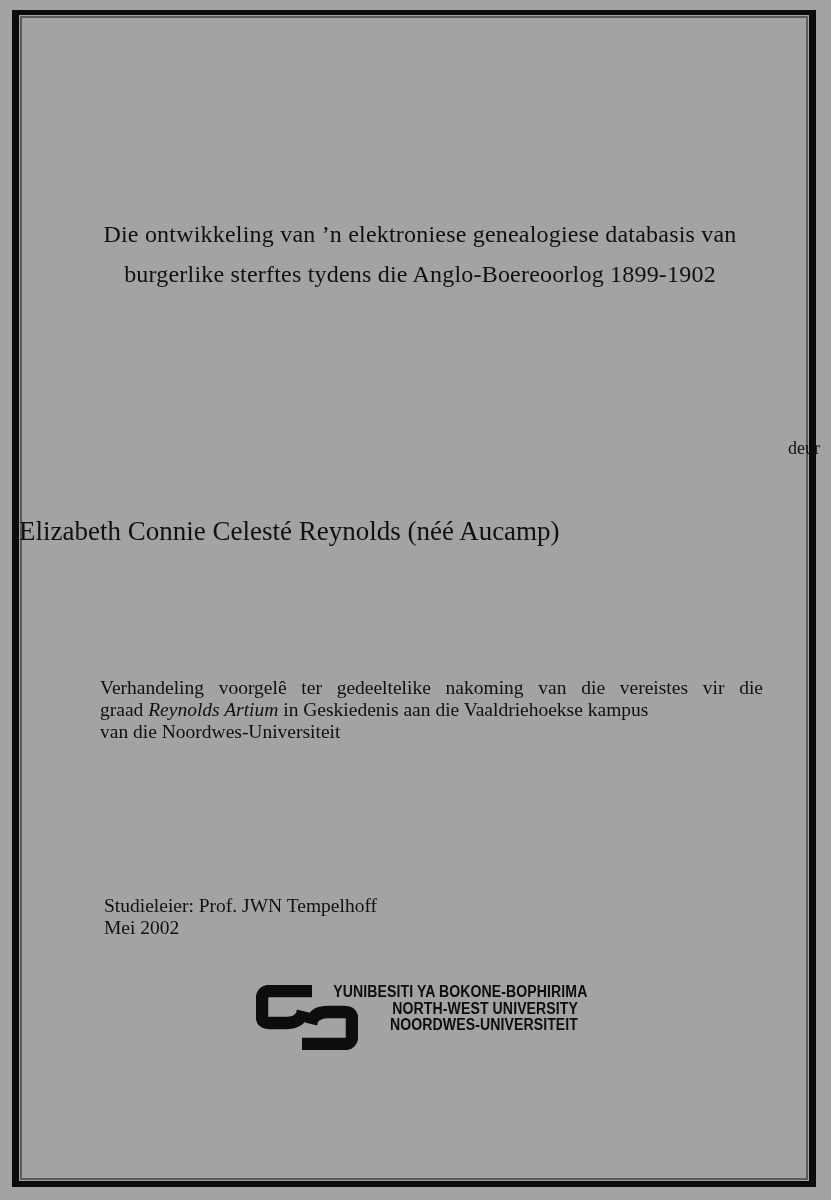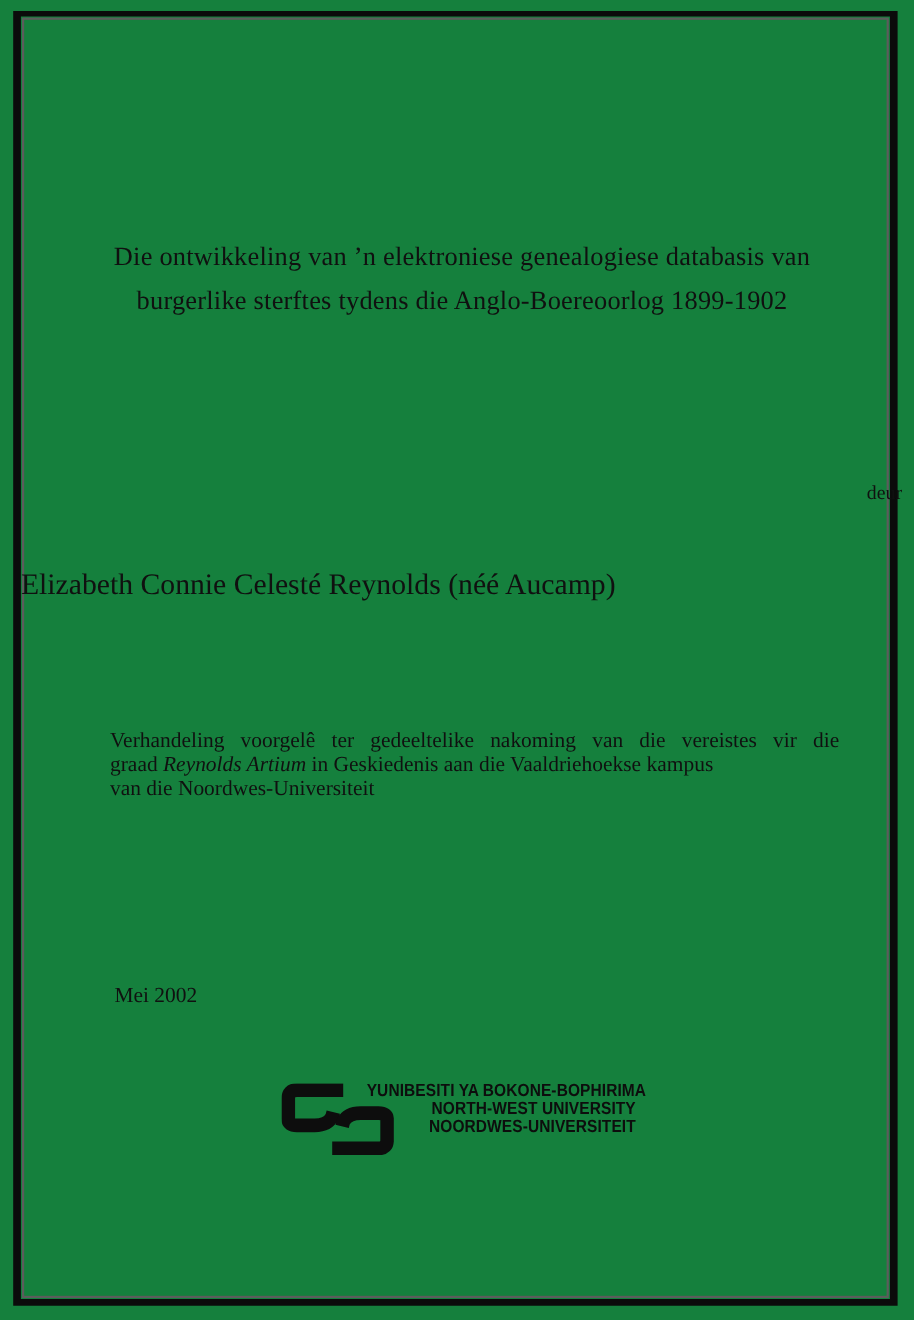--- a/index.html
+++ b/index.html
@@ -4,21 +4,21 @@
 <style>
   html, body { margin: 0; padding: 0; background: #ffffff; }
   body {
     width: 831px; height: 1200px;
     font-family: "Liberation Serif", serif;
     color: #101010;
   }
   .page {
     position: relative;
     width: 831px; height: 1200px;
-    background: #15803d;
+    background: #a3a3a3;
     overflow: hidden;
   }
   
   .frame {
     position: absolute;
     left: 12px; top: 10px;
     width: 790px; height: 1166px;
     border-style: solid;
     border-color: #0b0b0b;
     border-width: 5px 7px 6px 7px;
@@ -43,21 +43,21 @@
     text-align: right;
     font-size: 18px; line-height: 22px;
   }
   .author {
     position: absolute;
     top: 518px; left: 0; width: 820px;
     font-size: 27px; line-height: 26px; margin-left: 19px;
   }
   .statement {
     position: absolute;
-    top: 663px; left: 100px; width: 663px;
+    top: 677px; left: 100px; width: 663px;
     font-size: 19.5px; line-height: 21.8px;
   }
   .statement .just {
     text-align: justify;
     text-align-last: justify;
   }
   .statement em { font-style: italic; }
   .supervisor {
     position: absolute;
     top: 895px; left: 104px;
@@ -100,20 +100,21 @@
 
   <div class="author">Elizabeth Connie Celesté Reynolds (néé Aucamp)</div>
 
   <div class="statement">
     <div class="just">Verhandeling voorgelê ter gedeeltelike nakoming van die vereistes vir die</div>
     <div><span>graad </span><em>Reynolds Artium</em><span> in Geskiedenis aan die Vaaldriehoekse kampus</span></div>
     <div>van die Noordwes-Universiteit</div>
   </div>
 
   <div class="supervisor">
+    <div>Studieleier: Prof. JWN Tempelhoff</div>
     <div>Mei 2002</div>
   </div>
 
   <svg class="logo-mark" viewBox="0 0 102 65" xmlns="http://www.w3.org/2000/svg" aria-hidden="true">
     <g stroke="#0d0d0d" stroke-width="12.5" fill="none" stroke-linecap="butt">
       <path d="M 56 6 L 14 6 Q 6 6 6 14 L 6 32 Q 6 38 14 38 L 30 38 Q 42 38 46 30 L 47 26"></path>
       <path d="M 56 6 L 14 6 Q 6 6 6 14 L 6 32 Q 6 38 14 38 L 30 38 Q 42 38 46 30 L 47 26" transform="rotate(180 51 32.5)"></path>
     </g>
   </svg>
 

